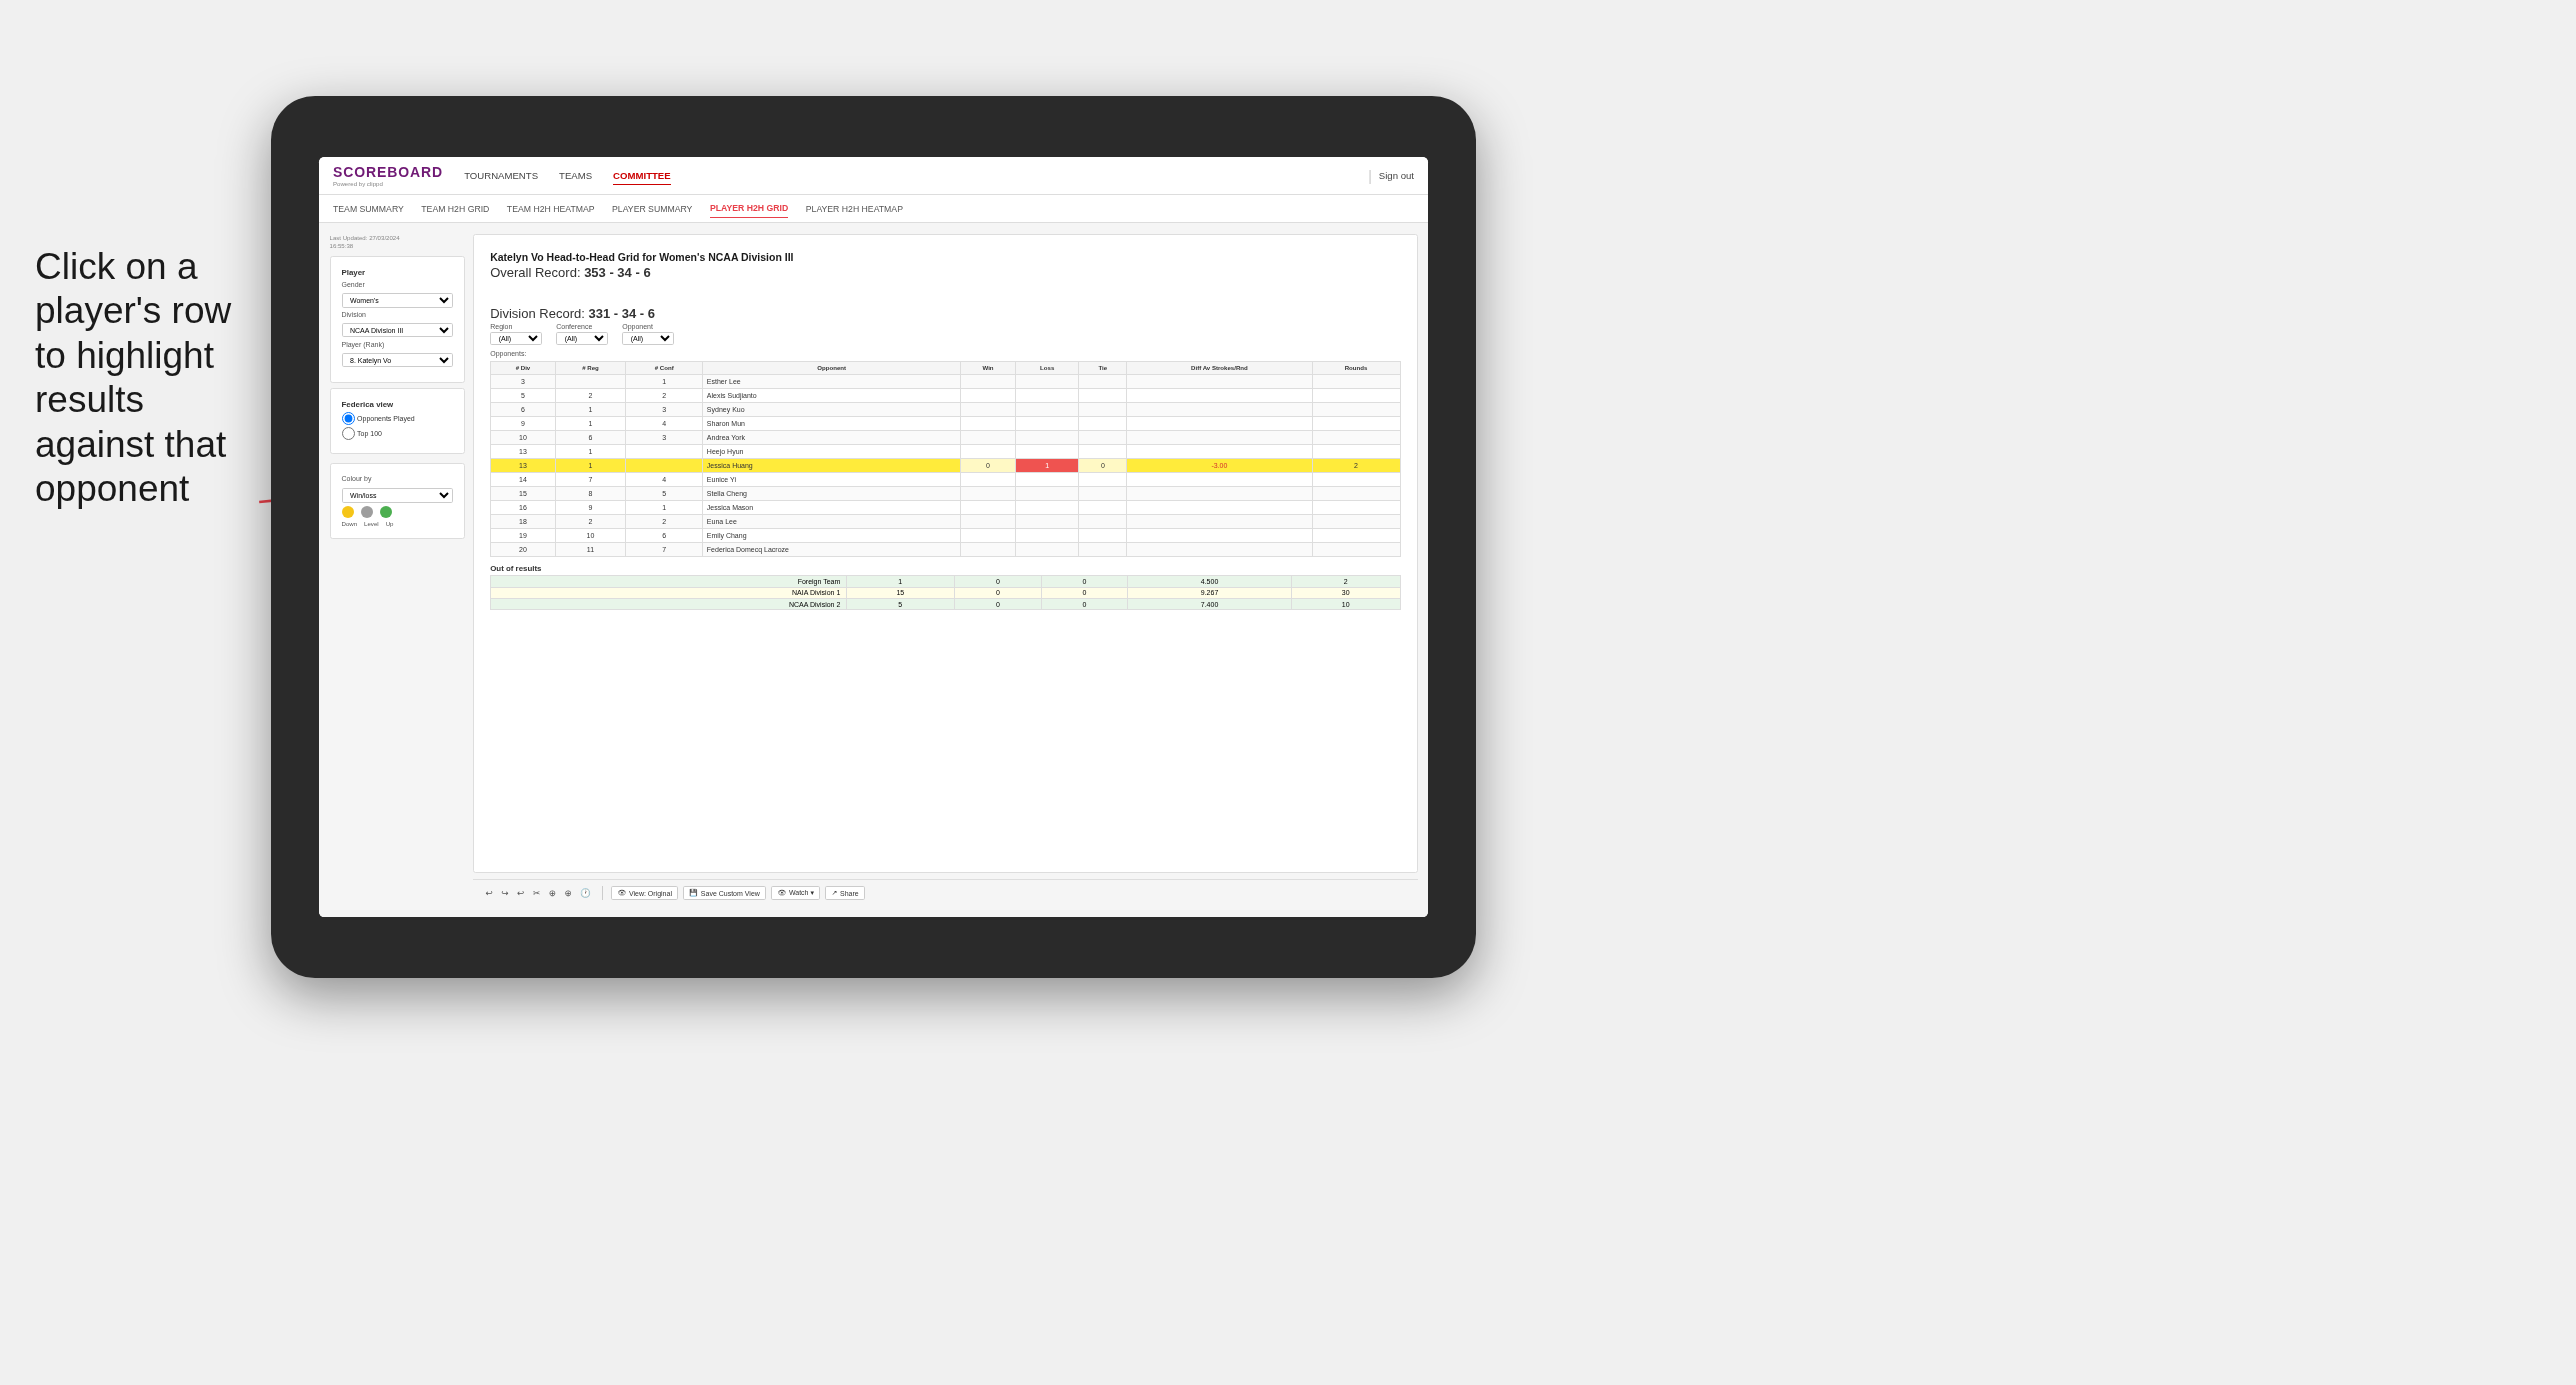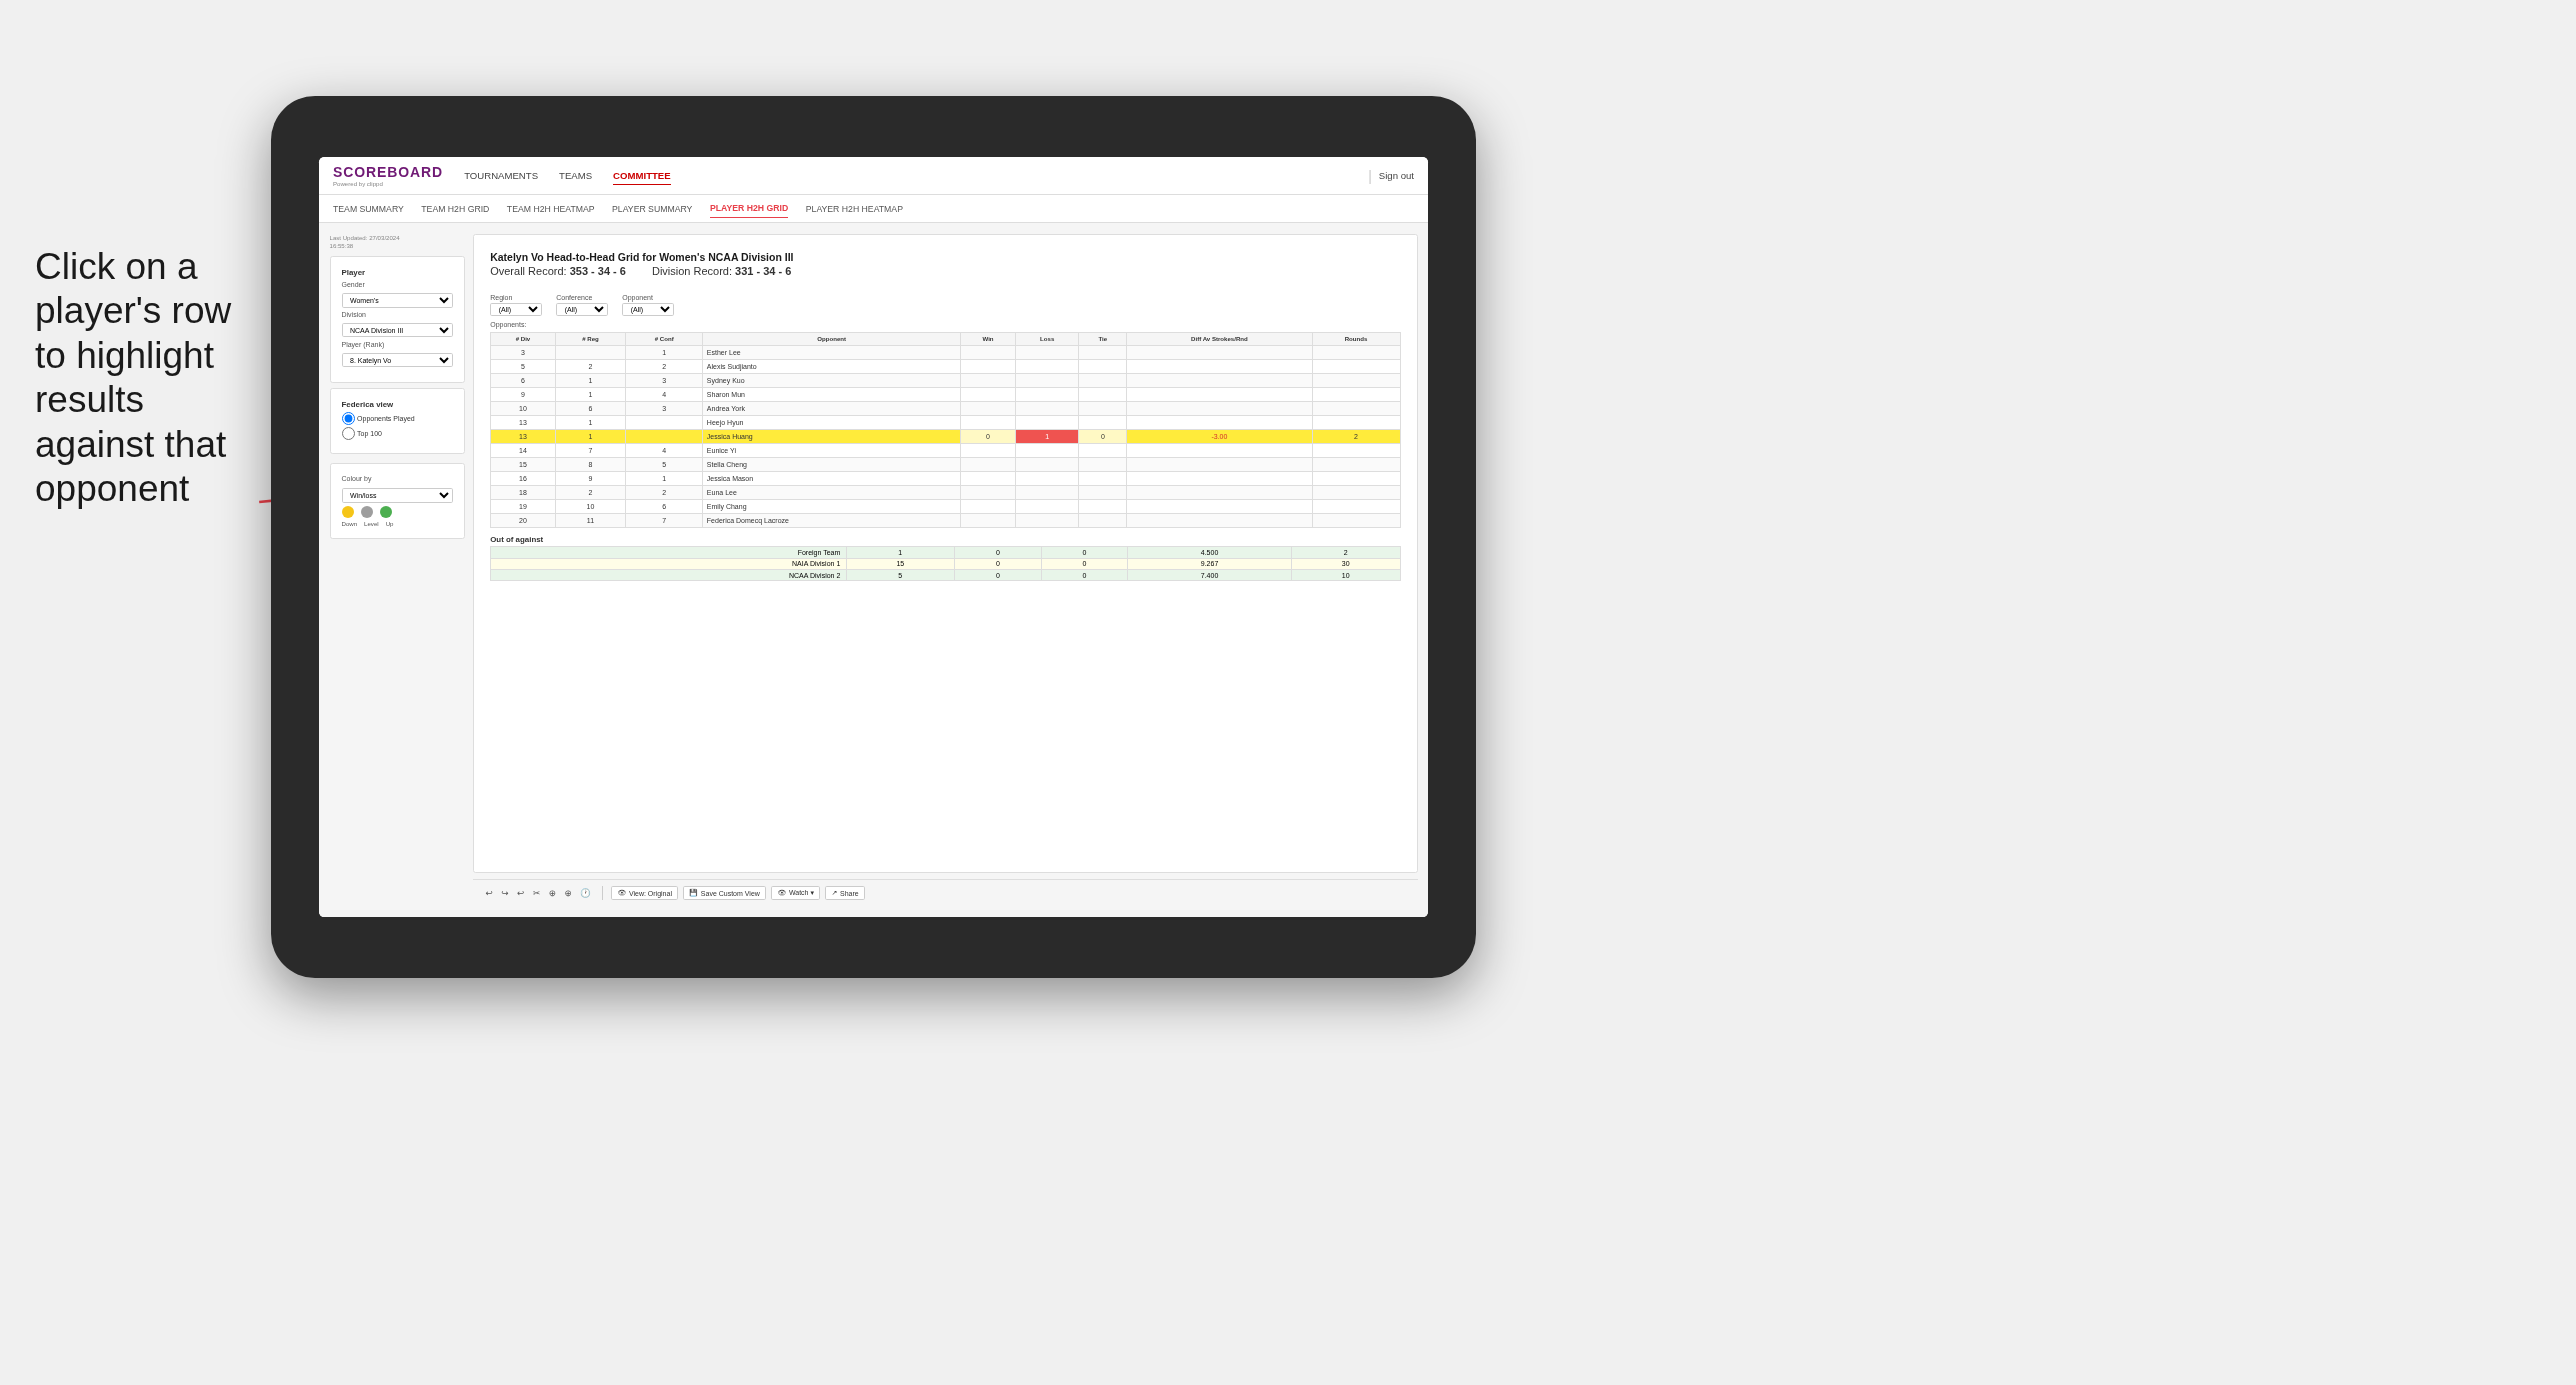--- a/index.html
+++ b/index.html
@@ -230,23 +230,24 @@
     .grid-title {
       font-size: 10.5px;
       font-weight: bold;
       color: #1a1a1a;
       margin-bottom: 2.6px;
     }
 
     .grid-records {
       display: flex;
       gap: 26px;
-      font-size: 11px;
+      font-size: 13px;
       color: #333;
-      margin-bottom: 17px;
+      margin-bottom: 2px;
+      flex-direction: column;
     }
 
     .record-label {
       font-weight: normal;
     }
 
     .record-value {
       font-weight: bold;
     }
 
@@ -702,21 +703,21 @@
                     <td style="text-align: center;"></td>
                     <td style="text-align: center;"></td>
                     <td style="text-align: center;"></td>
                     <td style="text-align: center;"></td>
                     <td style="text-align: center;"></td>
                   </tr>
                 </tbody>
             </table>
 
             <div style="margin-top:7px;">
-              <div class="ood-title">Out of against</div>
+              <div class="ood-title">Out of results</div>
               <table class="ood-table">
                 <tbody id="ood-table-body">
 
                 <tr style="background: rgb(232, 245, 233);">
                       <td style="text-align: right;">Foreign Team</td>
                       <td style="text-align: center;">1</td>
                       <td style="text-align: center;">0</td>
                       <td style="text-align: center;">0</td>
                       <td style="text-align: center;">4.500</td>
                       <td style="text-align: center;">2</td>

